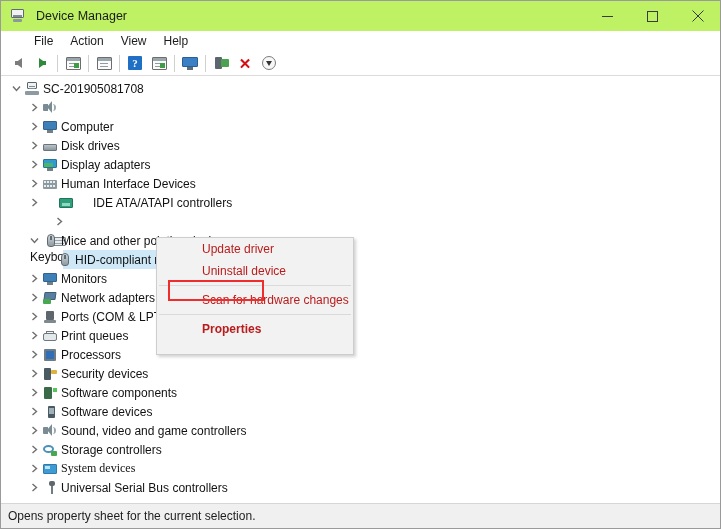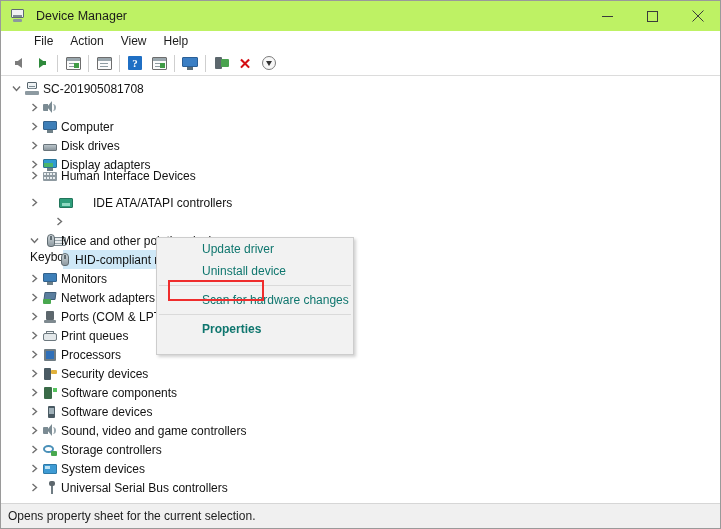--- a/index.html
+++ b/index.html
@@ -553,21 +553,21 @@
     box-sizing: border-box;
     box-shadow: 2px 2px 3px rgba(0,0,0,0.18);
     z-index: 50;
   }
   .ctx-item {
     height: 22px;
     display: flex;
     align-items: center;
     padding-left: 45px;
     font-size: 12px;
-    color: #0f766e;
+    color: #b91c1c;
     white-space: nowrap;
     box-sizing: border-box;
   }
   .ctx-item.bold { font-weight: bold; }
   .ctx-sep {
     height: 1px;
     background: #dadada;
     margin: 3px 2px 3px 2px;
   }
   #red-box {
@@ -762,21 +762,21 @@
       <div class="row-icon">
           <div class="g display">
             <div class="s"></div>
             <div class="g2"></div>
             <div class="b"></div>
           </div>
         </div>
       <div class="row-label">Display adapters</div>
     </div>
 
-    <div class="row" style="top:89px; left:26px;">
+    <div class="row" style="top:97px; left:26px;">
       <div class="chev">
           <svg width="9" height="9" viewBox="0 0 9 9">
             <polyline points="2.5,1 6.5,4.5 2.5,8" fill="none" stroke="currentColor" stroke-width="1.4"></polyline>
           </svg>
         </div>
       <div class="row-icon">
           <div class="g hid"></div>
         </div>
       <div class="row-label">Human Interface Devices</div>
     </div>
@@ -961,21 +961,21 @@
         </div>
       <div class="row-icon">
           <div class="g storage">
             <div class="c"></div>
             <div class="g3"></div>
           </div>
         </div>
       <div class="row-label">Storage controllers</div>
     </div>
 
-    <div class="row" style="top:382px; left:26px;">
+    <div class="row" style="top:382px; left:26px;font-family:Liberation Serif, serif;">
       <div class="chev">
           <svg width="9" height="9" viewBox="0 0 9 9">
             <polyline points="2.5,1 6.5,4.5 2.5,8" fill="none" stroke="currentColor" stroke-width="1.4"></polyline>
           </svg>
         </div>
       <div class="row-icon">
           <div class="g system"></div>
         </div>
       <div class="row-label">System devices</div>
     </div>

